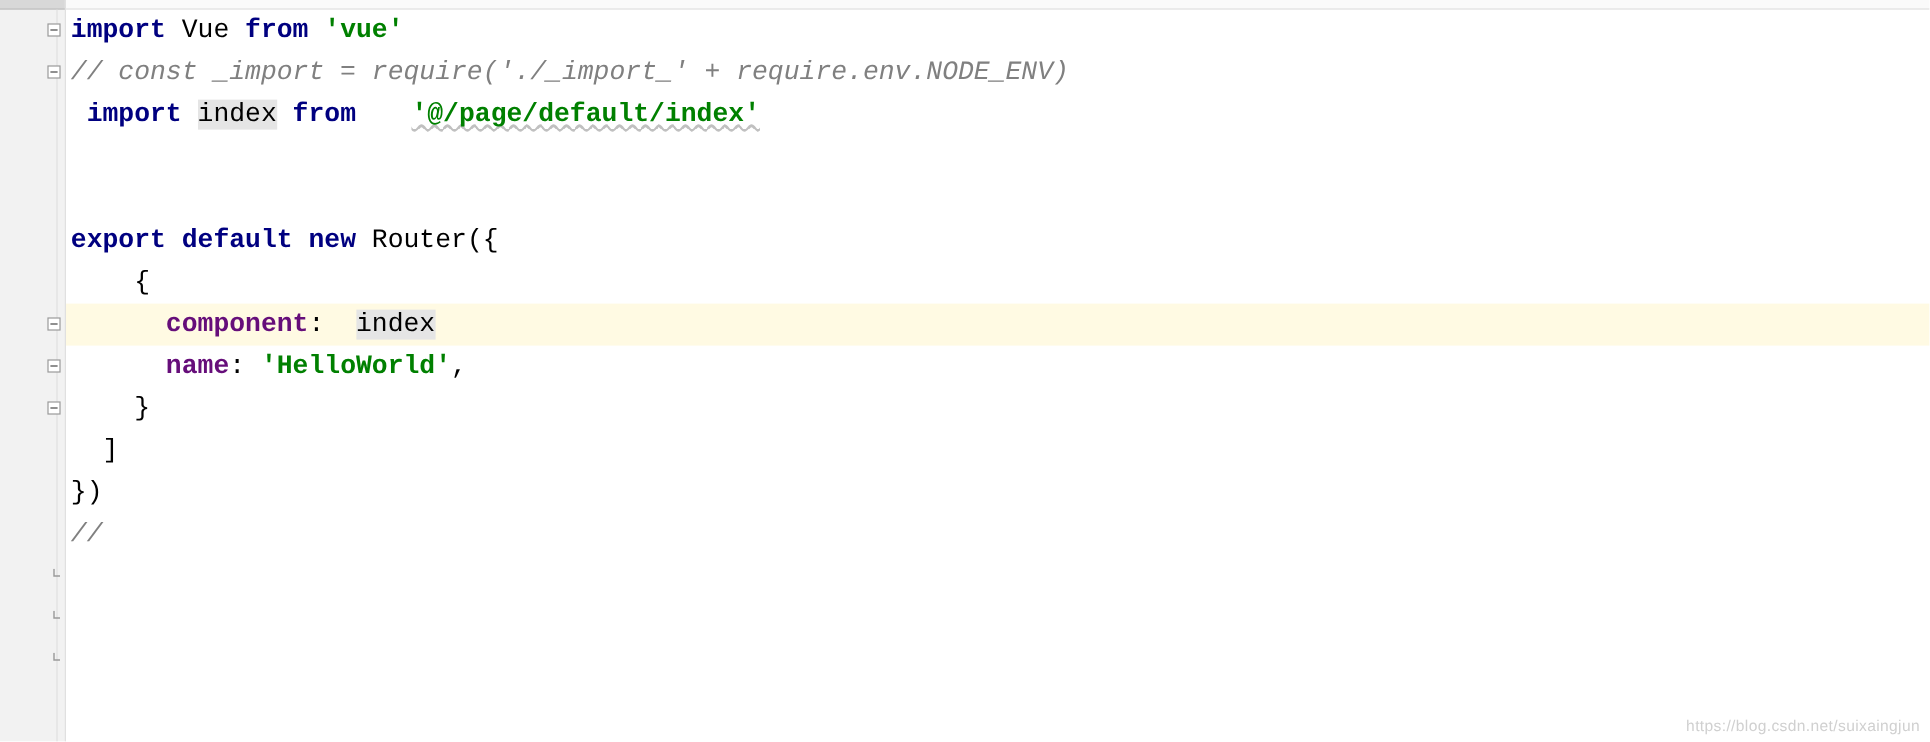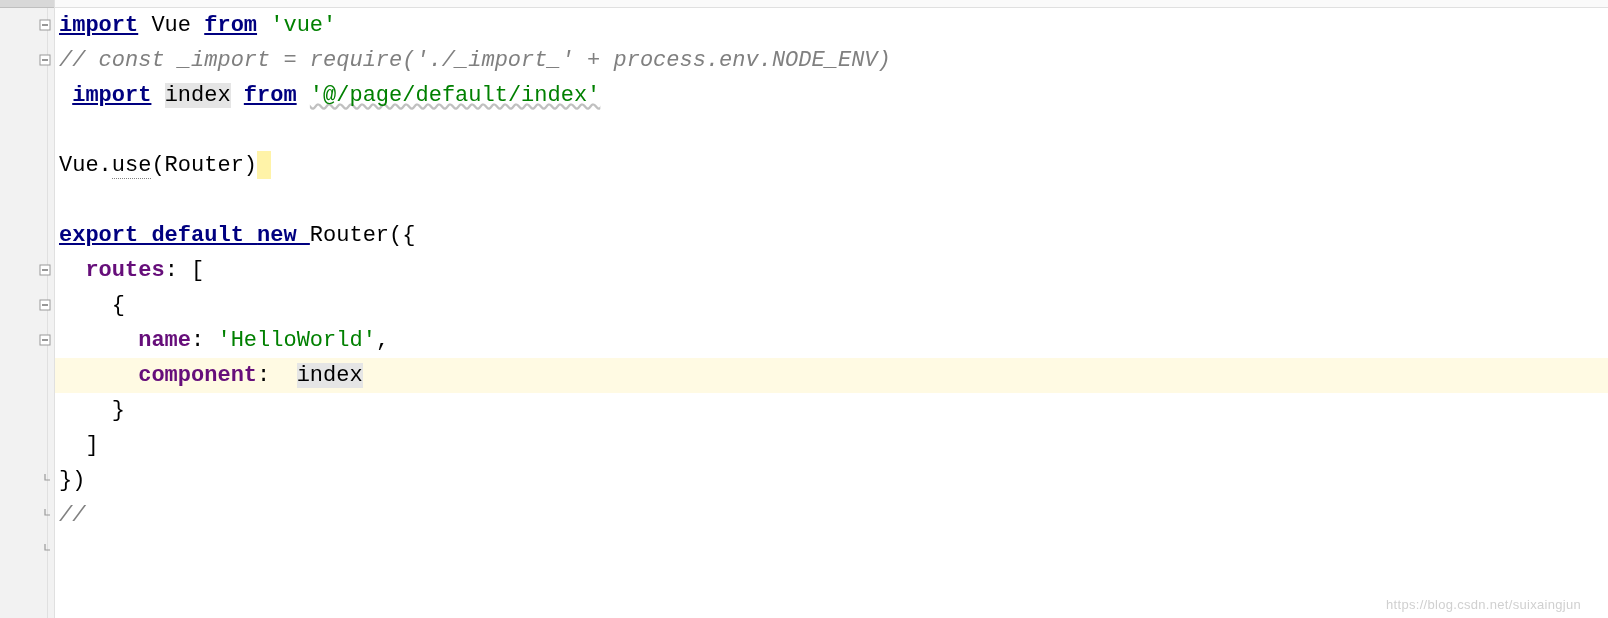--- a/index.html
+++ b/index.html
@@ -58,45 +58,46 @@
     .line {
       height: 35px;
       line-height: 35px;
       white-space: pre;
       padding-left: 4px;
       position: relative;
     }
     .line.highlighted {
       background: #fffae3;
     }
-    .kw { color: #000080; font-weight: bold; text-decoration: underline; }
-    .str { color: #008000; font-weight: normal; }
+    .kw { color: #000080; font-weight: bold; }
+    .str { color: #008000; font-weight: bold; }
     .cmt { color: #808080; font-style: italic; }
     .prop { color: #660e7a; font-weight: bold; }
     .plain { color: #000000; }
     .ident { color: #000000; }
     .hlbg { background: #e5e5e5; }
     .cursor-bg {
       background: #fff3a8;
       display: inline-block;
       width: 14px;
       height: 28px;
       vertical-align: middle;
     }
     .underline-wavy {
       text-decoration: underline wavy #c0c0c0;
       text-decoration-skip-ink: none;
+      margin-left: 33px;
     }
     .underline-dotted {
       border-bottom: 1px dotted #808080;
     }
     .watermark {
       position: absolute;
       bottom: 6px;
-      right: 27px;
+      right: 8px;
       font-size: 13px;
       color: #d0d0d0;
       font-family: -apple-system, sans-serif;
       letter-spacing: 0.3px;
     }
     .vline {
       position: absolute;
       left: 47px;
       width: 1px;
       background: #e0e0e0;
@@ -156,30 +157,28 @@
           <svg viewBox="0 0 12 12">
             <path d="M6 0 L6 6 L11 6" fill="none" stroke="#9a9a9a" stroke-width="1.2"></path>
           </svg>
         </div>
       </div>
   </div>
   <div class="code-area">
     <div class="code-top"></div>
     <div id="code-lines">
         <div class="line"><span class="kw">import</span><span class="plain"> </span><span class="ident">Vue</span><span class="plain"> </span><span class="kw">from</span><span class="plain"> </span><span class="str">'vue'</span></div>
-        <div class="line"><span class="cmt">// const _import = require('./_import_' + process.env.NODE_ENV)</span></div>
+        <div class="line"><span class="cmt">// const _import = require('./_import_' + require.env.NODE_ENV)</span></div>
         <div class="line"><span class="plain"> </span><span class="kw">import</span><span class="plain"> </span><span class="ident hlbg">index</span><span class="plain"> </span><span class="kw">from</span><span class="plain"> </span><span class="str underline-wavy">'@/page/default/index'</span></div>
         <div class="line"><span class="plain"> </span></div>
-        <div class="line"><span class="ident">Vue.</span><span class="ident underline-dotted">use</span><span class="ident">(Router)</span><span class="cursor-bg"></span></div>
         <div class="line"><span class="plain"> </span></div>
         <div class="line"><span class="kw">export default </span><span class="kw">new </span><span class="ident">Router({</span></div>
-        <div class="line"><span class="plain">  </span><span class="prop">routes</span><span class="plain">: [</span></div>
         <div class="line"><span class="plain">    {</span></div>
+        <div class="line highlighted"><span class="plain">      </span><span class="prop">component</span><span class="plain">:  </span><span class="ident hlbg">index</span></div>
         <div class="line"><span class="plain">      </span><span class="prop">name</span><span class="plain">: </span><span class="str">'HelloWorld'</span><span class="plain">,</span></div>
-        <div class="line highlighted"><span class="plain">      </span><span class="prop">component</span><span class="plain">:  </span><span class="ident hlbg">index</span></div>
         <div class="line"><span class="plain">    }</span></div>
         <div class="line"><span class="plain">  ]</span></div>
         <div class="line"><span class="plain">})</span></div>
         <div class="line"><span class="cmt">//</span></div>
       </div>
     <div class="watermark">https://blog.csdn.net/suixaingjun</div>
   </div>
 </div>
 
 </body></html>

